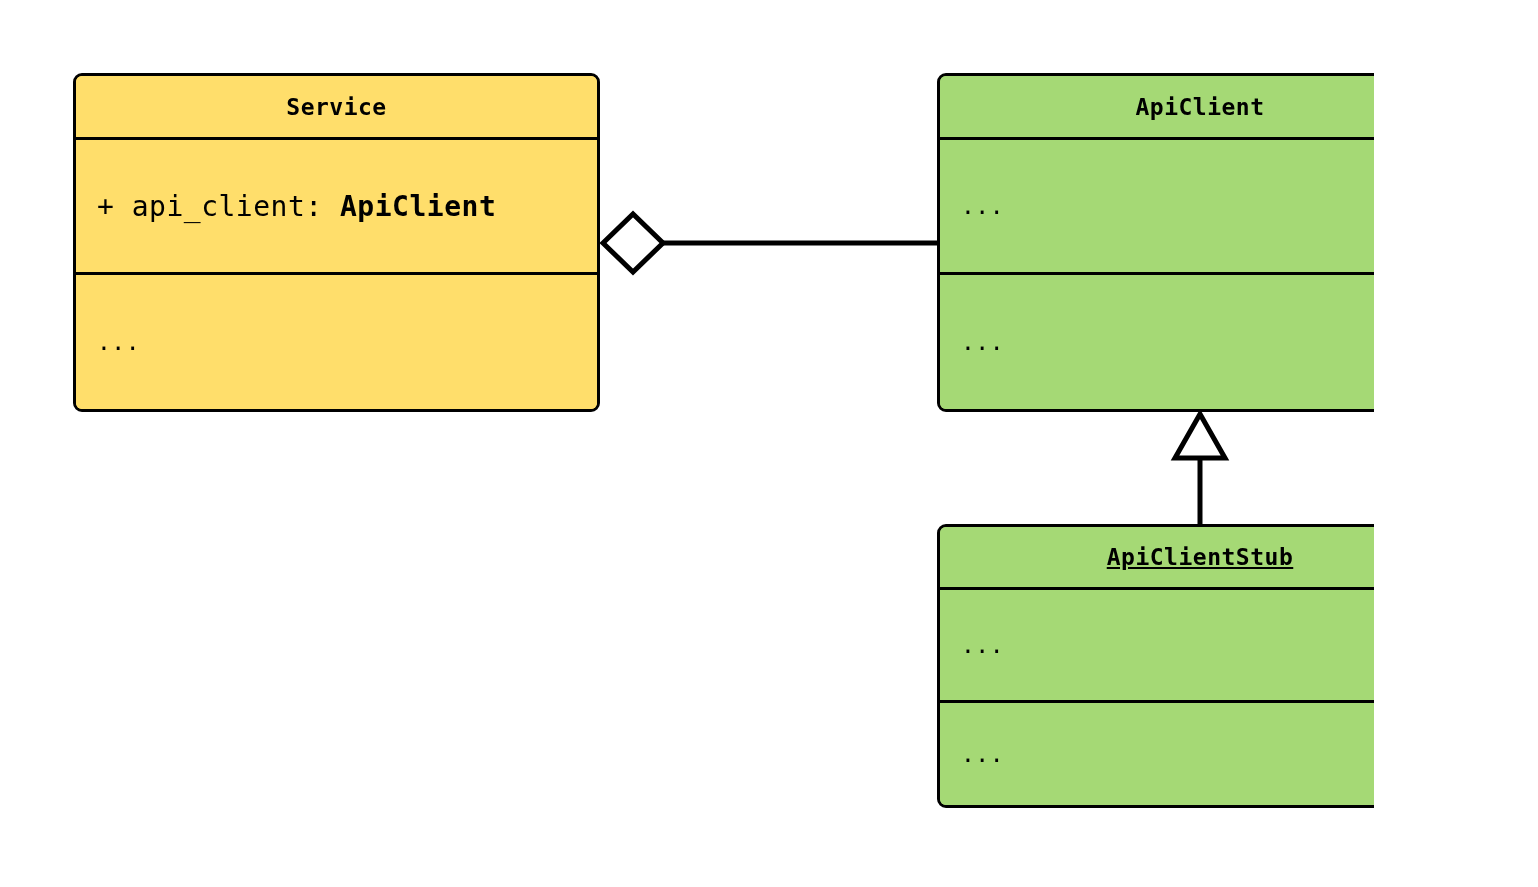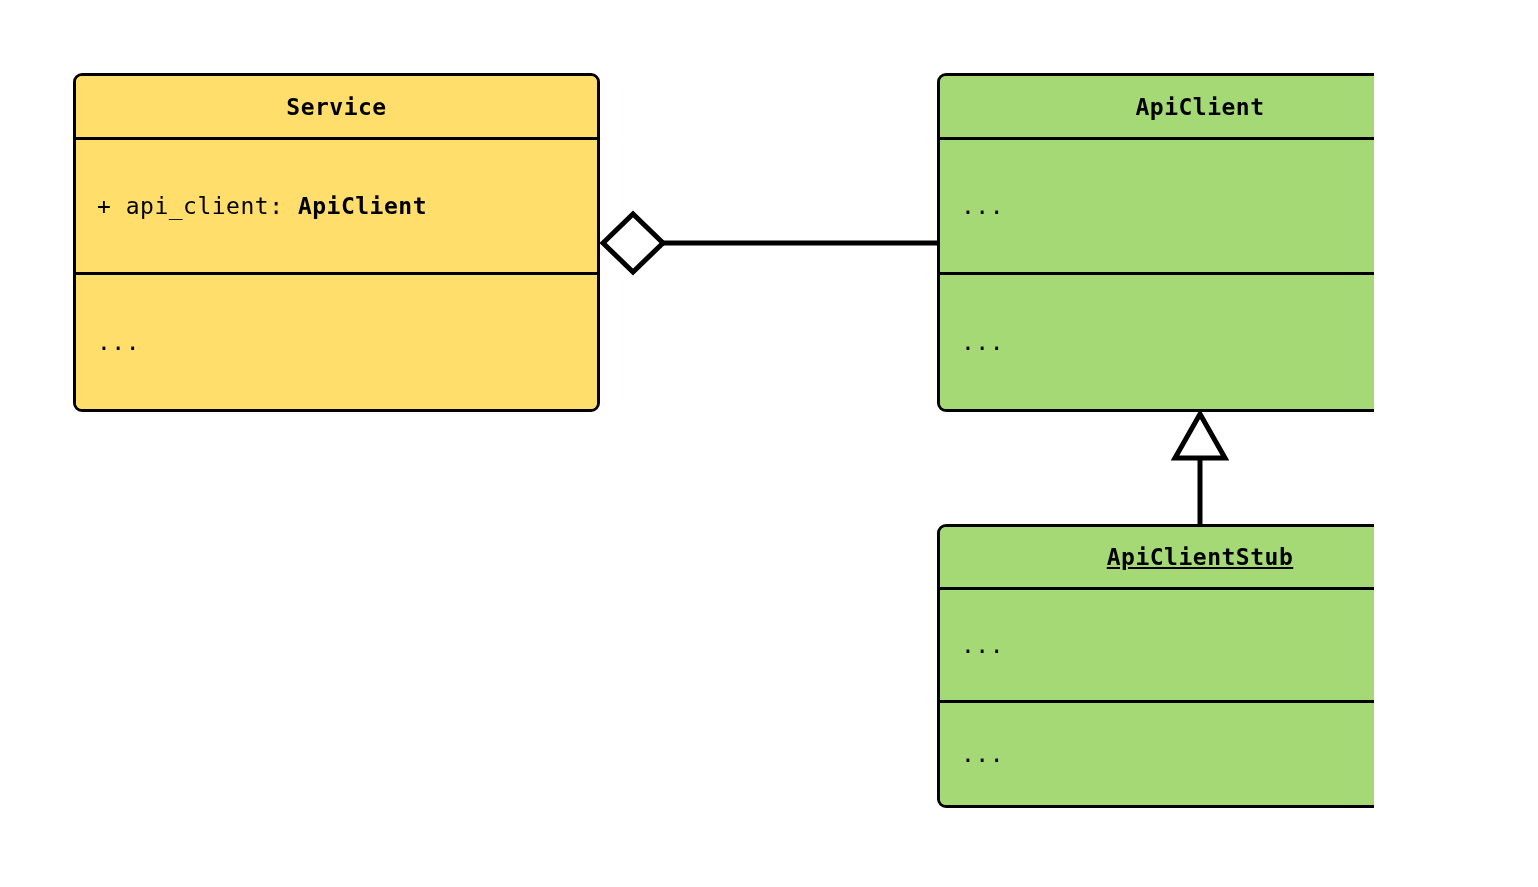--- a/index.html
+++ b/index.html
@@ -43,21 +43,21 @@
   .class-title {
     font-family: "DejaVu Sans Mono", "Liberation Mono", monospace;
     font-weight: bold;
     font-size: 23px;
     letter-spacing: 0.5px;
     color: #000000;
     white-space: nowrap;
   }
   .member-line {
     font-family: "DejaVu Sans Mono", "Liberation Mono", monospace;
-    font-size: 23px;
+    font-size: 28px;
     letter-spacing: 0.5px;
     color: #000000;
     white-space: pre;
   }
   .member-line .type-name {
     font-weight: bold;
   }
   .ellipsis {
     font-family: "DejaVu Sans Mono", "Liberation Mono", monospace;
     font-size: 23px;

